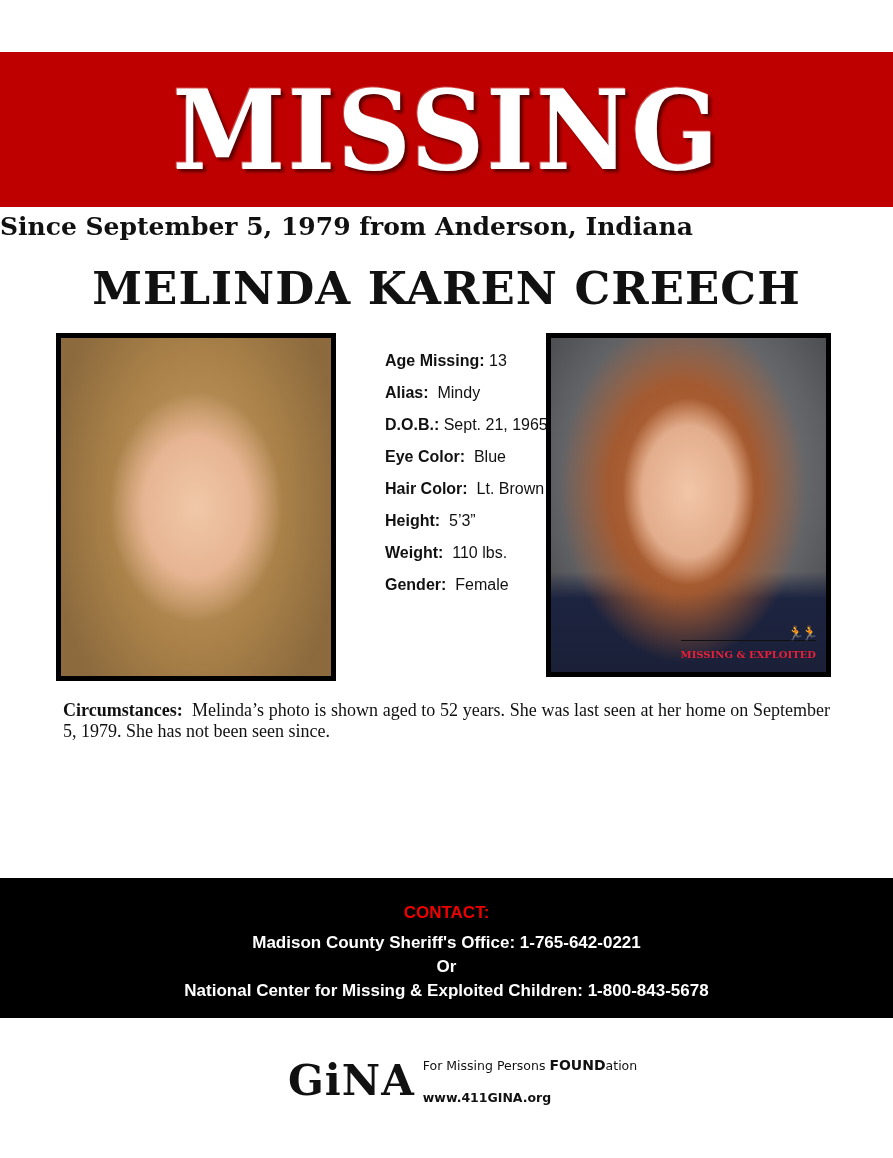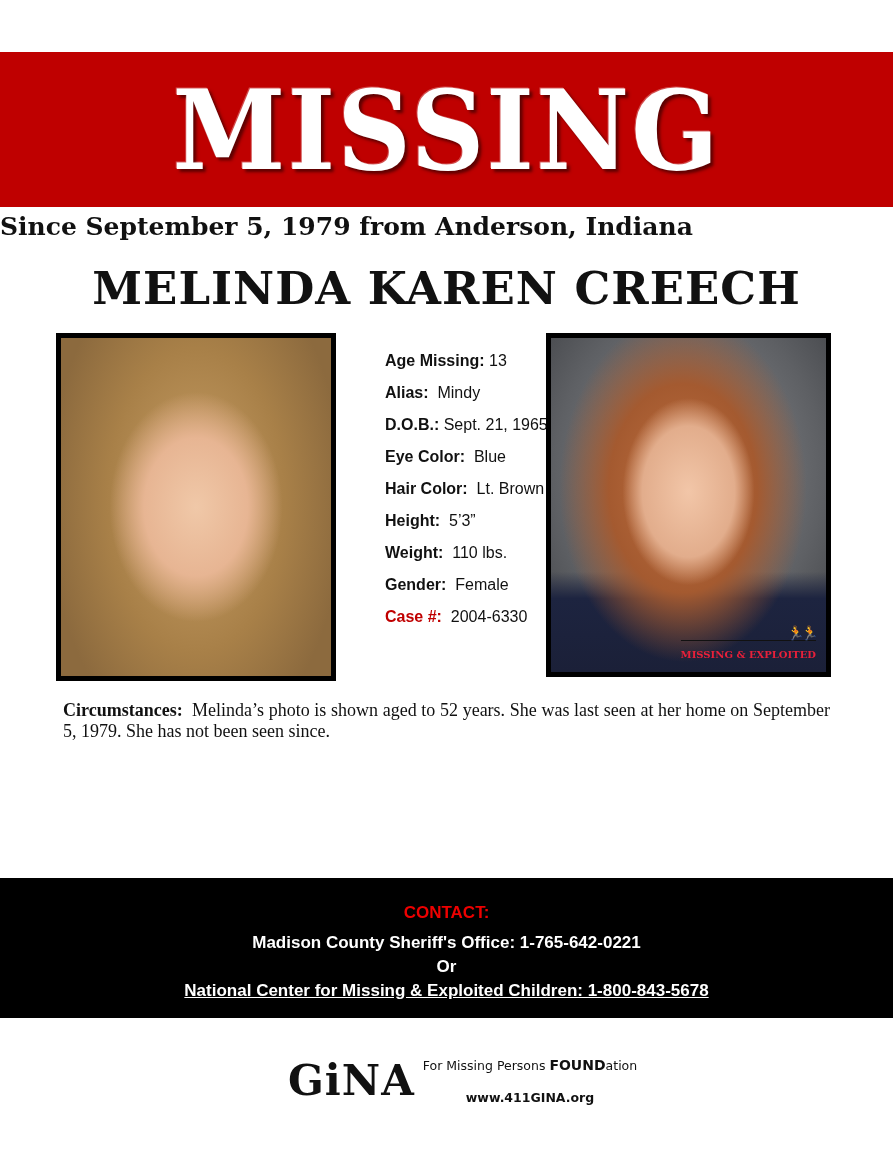--- a/index.html
+++ b/index.html
@@ -34,25 +34,25 @@
   .fact .k { font-weight: bold; }
   .fact .k.red { color: #c00000; }
 
   .circ { position: absolute; left: 63px; top: 700px; width: 767px; font-family: "Liberation Serif", serif; font-size: 18px; line-height: 21px; color: #111; text-align: justify; }
   .circ .k { font-weight: bold; }
 
   .contact { position: absolute; left: 0; top: 878px; width: 893px; height: 140px; background: #000; text-align: center; color: #fff; font-weight: bold; }
   .contact-head { position: absolute; left: 0; right: 0; top: 25px; font-size: 17px; color: #ee0000; }
   .contact-line1 { position: absolute; left: 0; right: 0; top: 55px; font-size: 17px; }
   .contact-or { position: absolute; left: 0; right: 0; top: 79px; font-size: 17px; }
-  .contact-line2 { position: absolute; left: 0; right: 0; top: 103px; font-size: 17px; text-decoration: underline; }
+  .contact-line2 { position: absolute; left: 0; right: 0; top: 103px; font-size: 17px; }
 
   .gina { position: absolute; left: 288px; top: 1056px; height: 50px; display: flex; align-items: center; }
   .gina-mark { font-family: "DejaVu Serif", serif; font-weight: bold; font-size: 42px; color: #111; letter-spacing: 1px; line-height: 1; }
-  .gina-text { margin-left: 8px; text-align: center; font-family: "DejaVu Sans", sans-serif; color: #111; }
+  .gina-text { margin-left: 8px; text-align: left; font-family: "DejaVu Sans", sans-serif; color: #111; }
   .gina-tag { font-size: 12.5px; }
   .gina-tag b { font-size: 14px; }
   .gina-url { font-size: 12.5px; font-weight: bold; margin-top: 17px; }
 </style>
 </head>
 <body>
 
 <div class="banner">
   <div class="banner-title">MISSING</div>
 </div>
@@ -66,21 +66,20 @@
 
 <div class="facts">
   <div class="fact"><span class="k">Age Missing:</span> <span>13</span></div>
   <div class="fact"><span class="k">Alias:</span>&nbsp; <span>Mindy</span></div>
   <div class="fact"><span class="k">D.O.B.:</span> <span>Sept. 21, 1965</span></div>
   <div class="fact"><span class="k">Eye Color:</span>&nbsp; <span>Blue</span></div>
   <div class="fact"><span class="k">Hair Color:</span>&nbsp; <span>Lt. Brown</span></div>
   <div class="fact"><span class="k">Height:</span>&nbsp; <span>5’3”</span></div>
   <div class="fact"><span class="k">Weight:</span>&nbsp; <span>110 lbs.</span></div>
   <div class="fact"><span class="k">Gender:</span>&nbsp; <span>Female</span></div>
-  <div class="fact"><span class="k red">Case #:</span>&nbsp; <span>2004-6330</span></div>
 </div>
 
 <div class="photo photo-adult">
   <span class="photo-label">Age-progressed photo of Melinda at 52</span>
   <div class="nc-logo">
     <div class="nc-figures">🏃🏃</div>
     <div class="nc-text">MISSING &amp; EXPLOITED</div>
   </div>
 </div>
 

